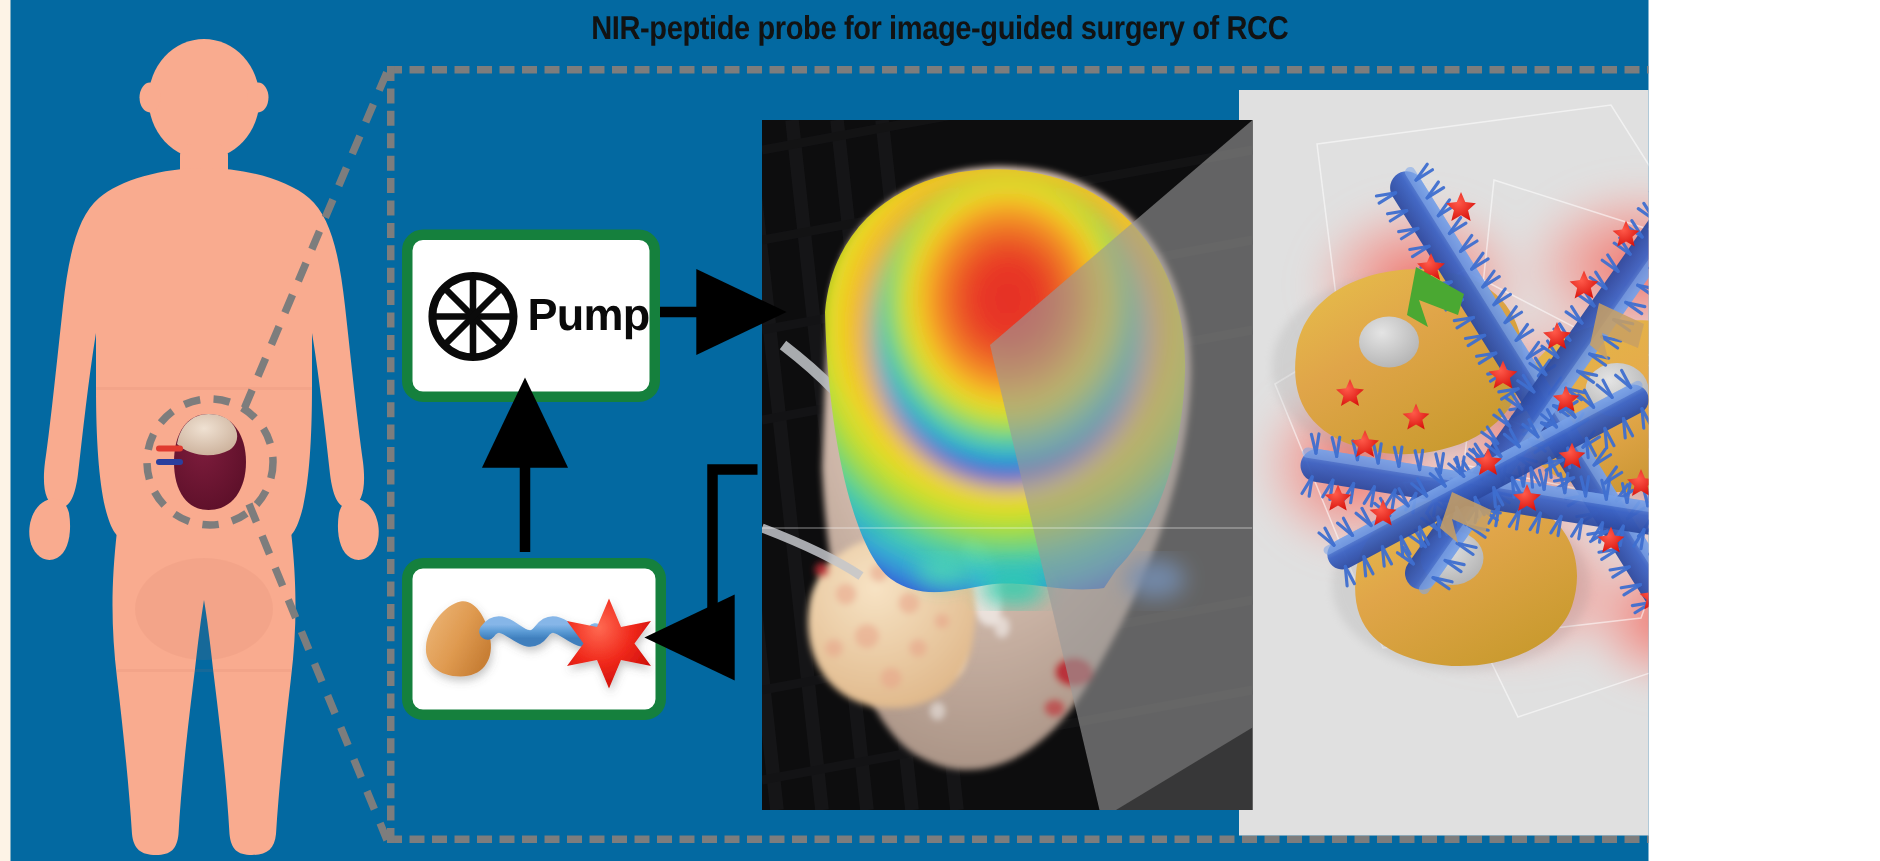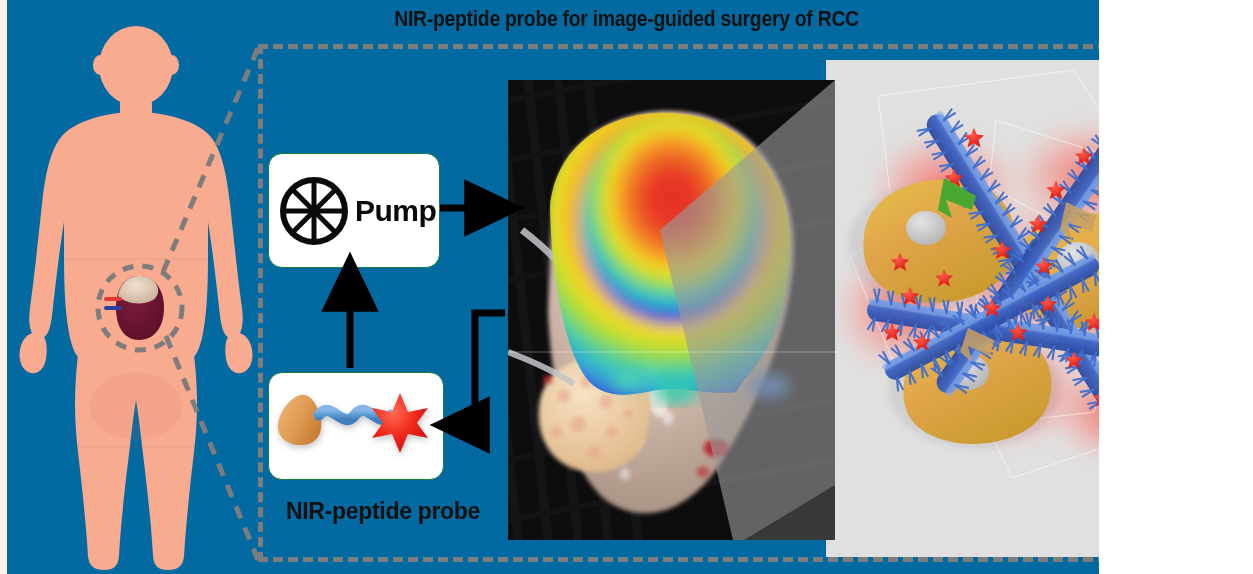--- a/index.html
+++ b/index.html
@@ -111,21 +111,21 @@
     font-size: 27px;
     color: #ffffff;
     text-shadow: 0 1px 3px rgba(0,0,0,0.35);
     pointer-events: none;
   }
 
   
   .flow-box {
     position: absolute;
     background: #ffffff;
-    border: 1px solid #15803d;
+    border: 7px solid #15803d;
     border-radius: 14px;
     box-sizing: border-box;
   }
   .pump-box {
     left: 268px; top: 153px;
     width: 172px; height: 115px;
     display: flex;
     align-items: center;
     justify-content: flex-start;
     padding-left: 8px;
@@ -692,21 +692,20 @@
 
         <path d="M50 42 C 62 26, 74 58, 86 42 C 98 26, 110 58, 122 42" stroke="url(#chainG)" stroke-width="11" fill="none" stroke-linecap="round"></path>
 
         <g transform="translate(131,50)">
           <polygon fill="url(#starP)" points="0,-30 8,-11 28,-15 17,0 28,15 8,11 0,30 -8,11 -28,15 -17,0 -28,-15 -8,-11"></polygon>
         </g>
       </g>
     </svg>
   </div>
 
-  <div class="probe-caption">NIR-peptide probe</div>
 
   <svg class="arrows-svg">
     <defs>
       <marker id="ah" markerWidth="9" markerHeight="9" refX="5.4" refY="4.5" orient="auto" markerUnits="strokeWidth">
         <polygon points="0,0.4 8.6,4.5 0,8.6" fill="#000000"></polygon>
       </marker>
     </defs>
 
     <g>
       <line x1="440" y1="208" x2="502" y2="208" stroke="#000000" stroke-width="7" marker-end="url(#ah)"></line>

